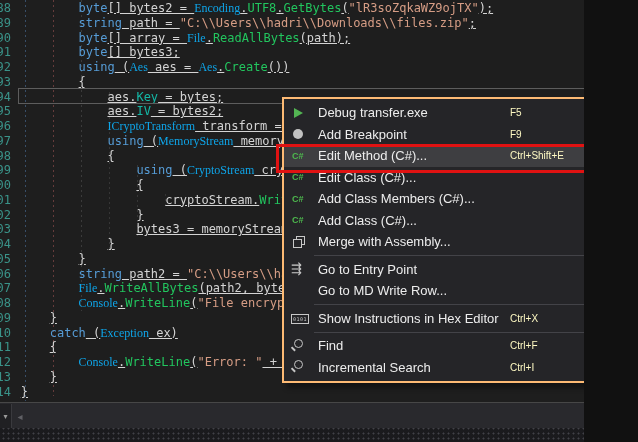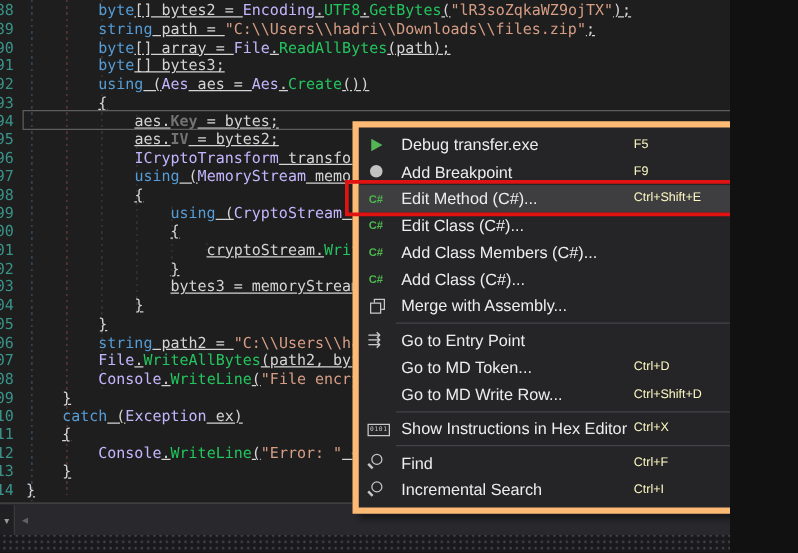--- a/index.html
+++ b/index.html
@@ -15,24 +15,24 @@
     font:12px "DejaVu Sans Mono", monospace; line-height:14.75px;
     color:#3a9389; text-align:right; white-space:pre;
   }
   #codelines {
     position:absolute; left:-37px; top:1px;
     font:12px "DejaVu Sans Mono", monospace; line-height:14.75px;
     color:#d4d4d4; white-space:pre;
   }
   .code-row { height:14.75px; }
   .tk-kw { color:#569cd6; }
-  .tk-ty { color:#c4b5fd; }
+  .tk-ty { color:#0ea5e9;font-family:Liberation Serif, serif; }
   .tk-me { color:#22c55e; }
   .tk-st { color:#d69d85; }
-  .tk-pr { color:#737373;font-weight:bold; }
+  .tk-pr { color:#14b8a6; }
   .tk-nu { color:#b5cea8; }
   .tk-pl { color:#d4d4d4;text-decoration:underline; }
 
   .guide { position:absolute; width:1px; }
   .guide-dash { background:repeating-linear-gradient(to bottom, var(--c) 0 2px, transparent 2px 5px); }
 
   #curline {
     position:absolute; left:18px; top:88px; width:619px; height:16px;
     border:1px solid #5d5d5d; box-sizing:border-box;
   }
@@ -56,21 +56,21 @@
   
   #status-strip {
     position:absolute; left:0; top:428px; width:638px; height:14px; background:#1a1a1d;
     background-image:radial-gradient(#414147 0.9px, transparent 1.1px);
     background-size:5px 5px; background-position:1px 3px;
   }
 
   
   #menu {
     position:absolute; left:282px; top:97px; width:322px;
-    background:#252528; border:5px solid #fdba74; box-sizing:border-box;
+    background:#252528; border:2px solid #fdba74; box-sizing:border-box;
     box-shadow:5px 5px 5px rgba(0,0,0,0.4);
     padding:3px 0; z-index:40;
   }
   .menu-row { height:21.5px; display:flex; align-items:center; }
   .menu-row.hover { background:#3e3e41; }
   .menu-label { flex:1; color:#ededed; font-size:13px; }
   .menu-shortcut { width:92px; color:#fef9c3; font-size:10px; text-align:left; }
   .menu-sep { height:1px; background:#434348; margin:2.5px 2px 2.5px 30px; }
 
   .micon { width:18px; height:16px; margin:0 10px 0 6px; position:relative; flex:none; }
@@ -173,27 +173,21 @@
         <span class="menu-shortcut"></span>
       </div>
       <div class="menu-sep"></div>
       <div class="menu-row">
         <span class="micon micon-entrypoint"></span>
         <span class="menu-label">Go to Entry Point</span>
         <span class="menu-shortcut"></span>
       </div>
       <div class="menu-row">
         <span class="micon micon-none"></span>
-        <span class="menu-label">Go to MD Token...</span>
-        <span class="menu-shortcut">Ctrl+D</span>
-      </div>
-      <div class="menu-row">
-        <span class="micon micon-none"></span>
         <span class="menu-label">Go to MD Write Row...</span>
-        <span class="menu-shortcut">Ctrl+Shift+D</span>
       </div>
       <div class="menu-sep"></div>
       <div class="menu-row">
         <span class="micon micon-hex"></span>
         <span class="menu-label">Show Instructions in Hex Editor</span>
         <span class="menu-shortcut">Ctrl+X</span>
       </div>
       <div class="menu-sep"></div>
       <div class="menu-row">
         <span class="micon micon-search"></span>

